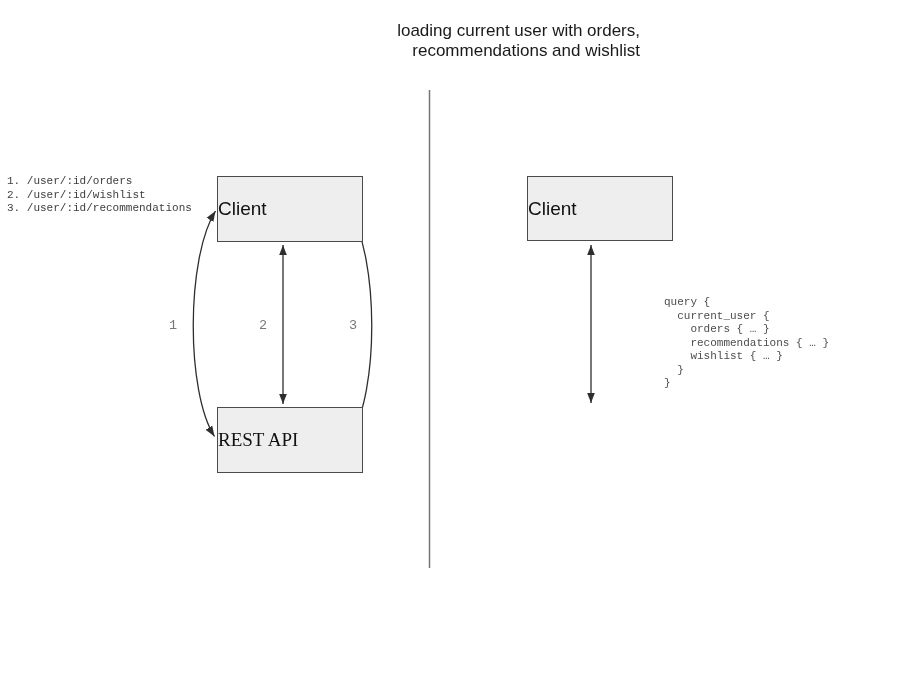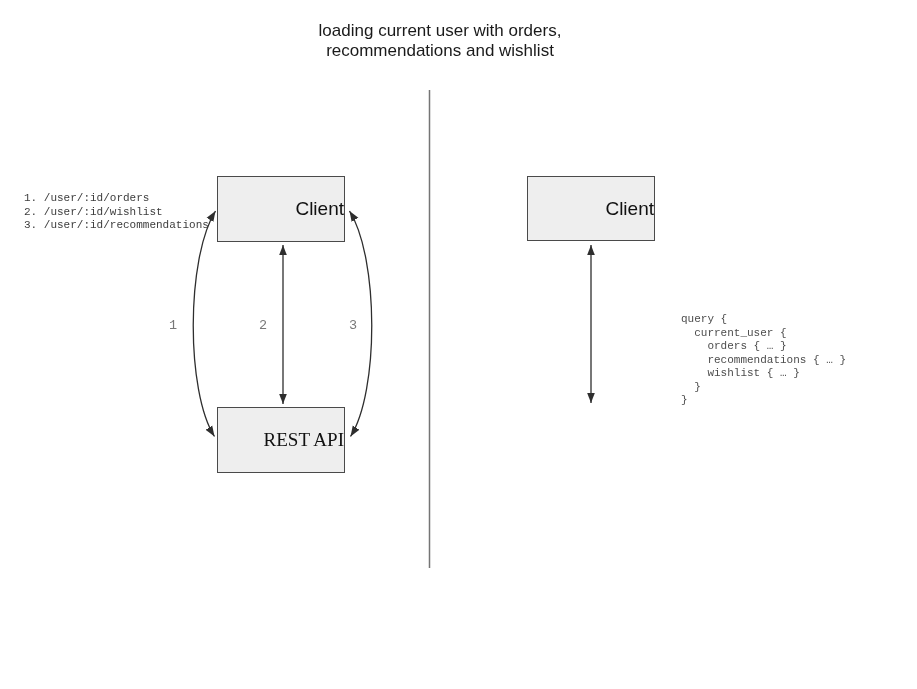--- a/index.html
+++ b/index.html
@@ -20,49 +20,49 @@
     left: 0; top: 0;
     width: 917px;
     height: 689px;
     pointer-events: none;
   }
   .diagram-title {
     position: absolute;
     left: 240px;
     top: 21px;
     width: 400px;
-    text-align: center;
+    text-align: right;
     font-size: 17px;
     line-height: 20px;
     color: #1a1a1a;
     white-space: pre;
   }
   .node-box {
     position: absolute;
-    width: 128px;
+    width: 146px;
     background: #eeeeee;
     border: 1.5px solid #4a4a4a;
     display: flex;
     align-items: center;
-    justify-content: flex-end;
+    justify-content: flex-start;
     box-sizing: border-box;
   }
   .node-box .node-label {
     font-size: 19px;
     color: #111111;
     white-space: nowrap;
   }
   .box-client-left  { left: 217px; top: 176px; height: 66px; }
   .box-rest-api     { left: 217px; top: 407px; height: 66px; font-family: Liberation Serif, serif; }
   .box-client-right { left: 527px; top: 176px; height: 65px; }
   .box-graphql-api  { left: 527px; top: 407px; height: 65px; }
 
   .mono-block {
     position: absolute;
-    margin: 17px;
+    margin: 0;
     font-family: "Liberation Mono", "DejaVu Sans Mono", monospace;
     font-size: 11px;
     line-height: 13.5px;
     white-space: pre;
   }
   .routes-list {
     left: 7px;
     top: 175px;
     color: #3d3d3d;
   }

